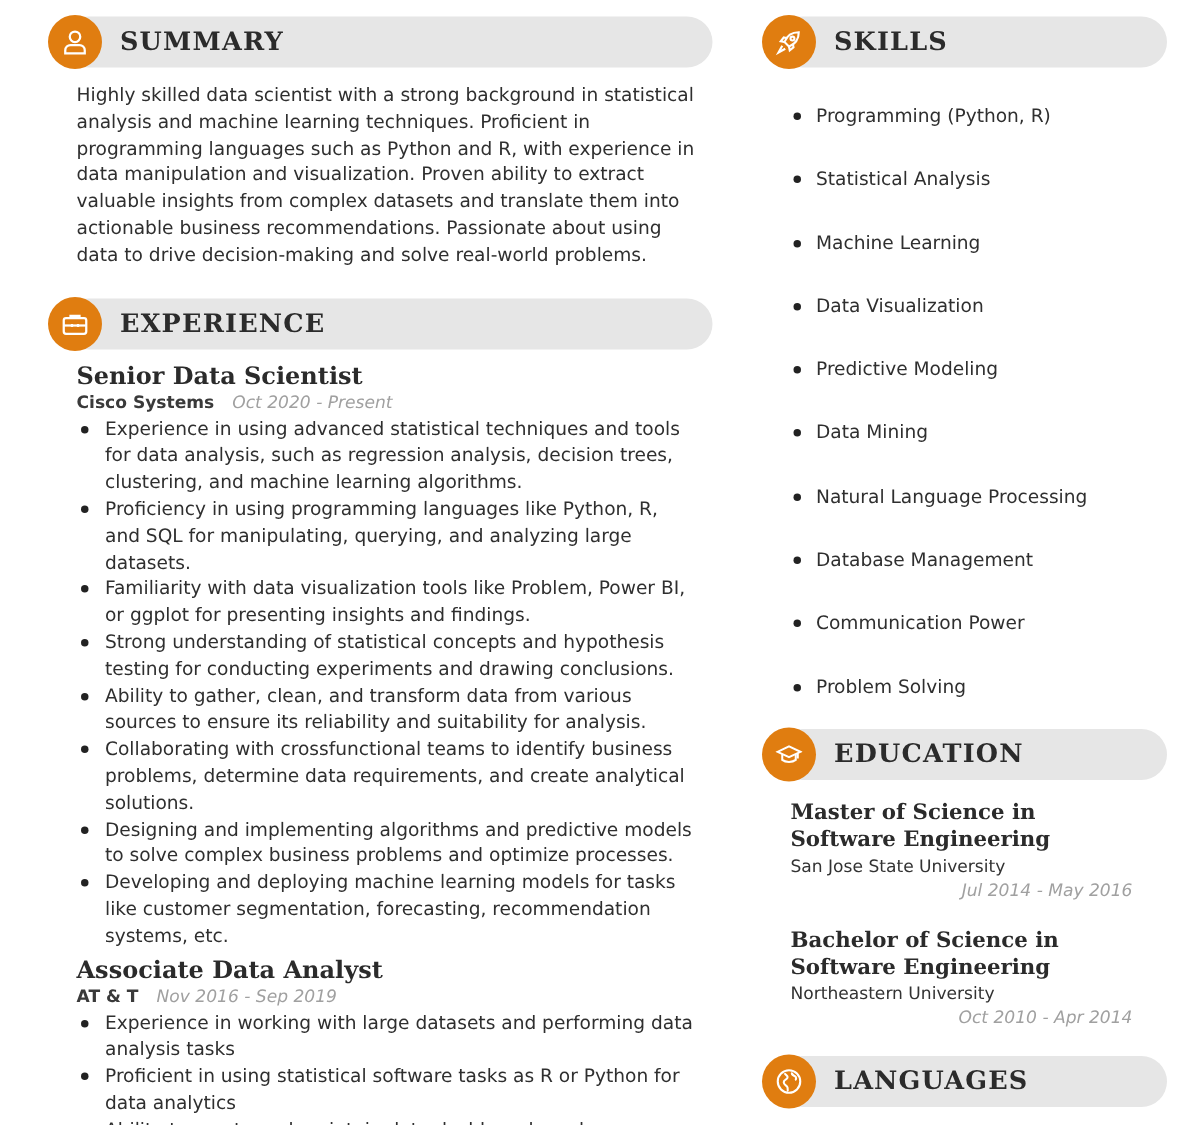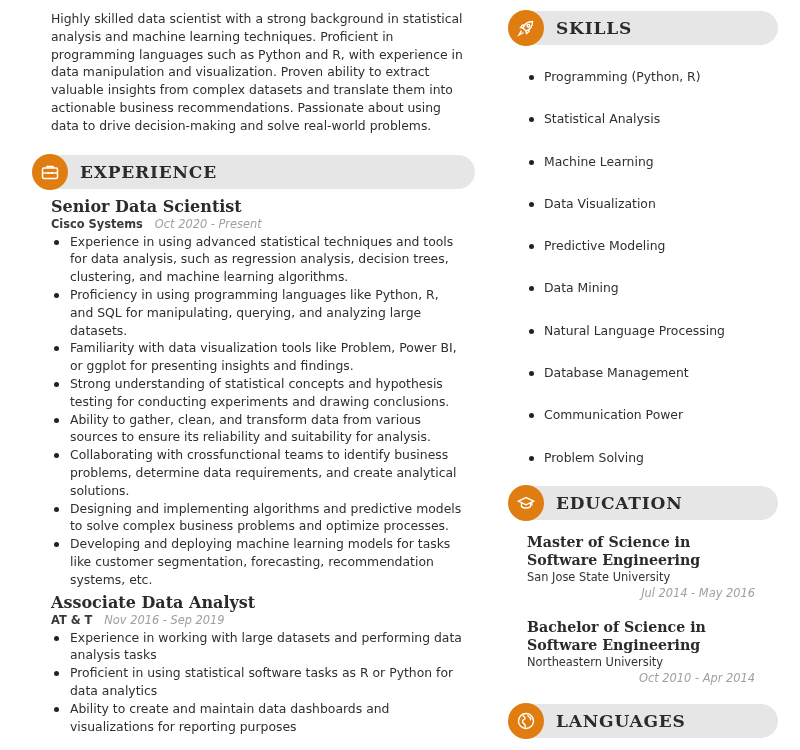--- a/index.html
+++ b/index.html
@@ -39,20 +39,30 @@
   .dot { width: 11px; height: 11px; border-radius: 50%; box-sizing: border-box; }
   .dot.on { background: #e07d10; }
   .dot.off { background: #fffaf0; border: 1.2px solid #c9a060; }
 </style>
 </head>
 <body>
 
 <div class="col-left">
 
   <section>
+    <div class="sec-head">
+      <div class="pill"></div>
+      <div class="badge">
+        <svg width="20" height="20" viewBox="0 0 20 20" fill="none" stroke="#fff" stroke-width="1.5">
+          <circle cx="10" cy="6.5" r="3.5"></circle>
+          <path d="M3.5 17.5 v-2 a3.5 3.5 0 0 1 3.5 -3.5 h6 a3.5 3.5 0 0 1 3.5 3.5 v2 z"></path>
+        </svg>
+      </div>
+      <div class="title">SUMMARY</div>
+    </div>
     <p class="summary-text">Highly skilled data scientist with a strong background in statistical analysis and machine learning techniques. Proficient in programming languages such as Python and R, with experience in data manipulation and visualization. Proven ability to extract valuable insights from complex datasets and translate them into actionable business recommendations. Passionate about using data to drive decision-making and solve real-world problems.</p>
   </section>
 
   <section style="margin-top:19px;">
     <div class="sec-head">
       <div class="pill"></div>
       <div class="badge">
         <svg width="20" height="20" viewBox="0 0 20 20" fill="none" stroke="#fff" stroke-width="1.5">
           <rect x="2.5" y="6" width="15" height="10.5" rx="1.5"></rect>
           <path d="M7 6 V4.5 h6 V6"></path>

